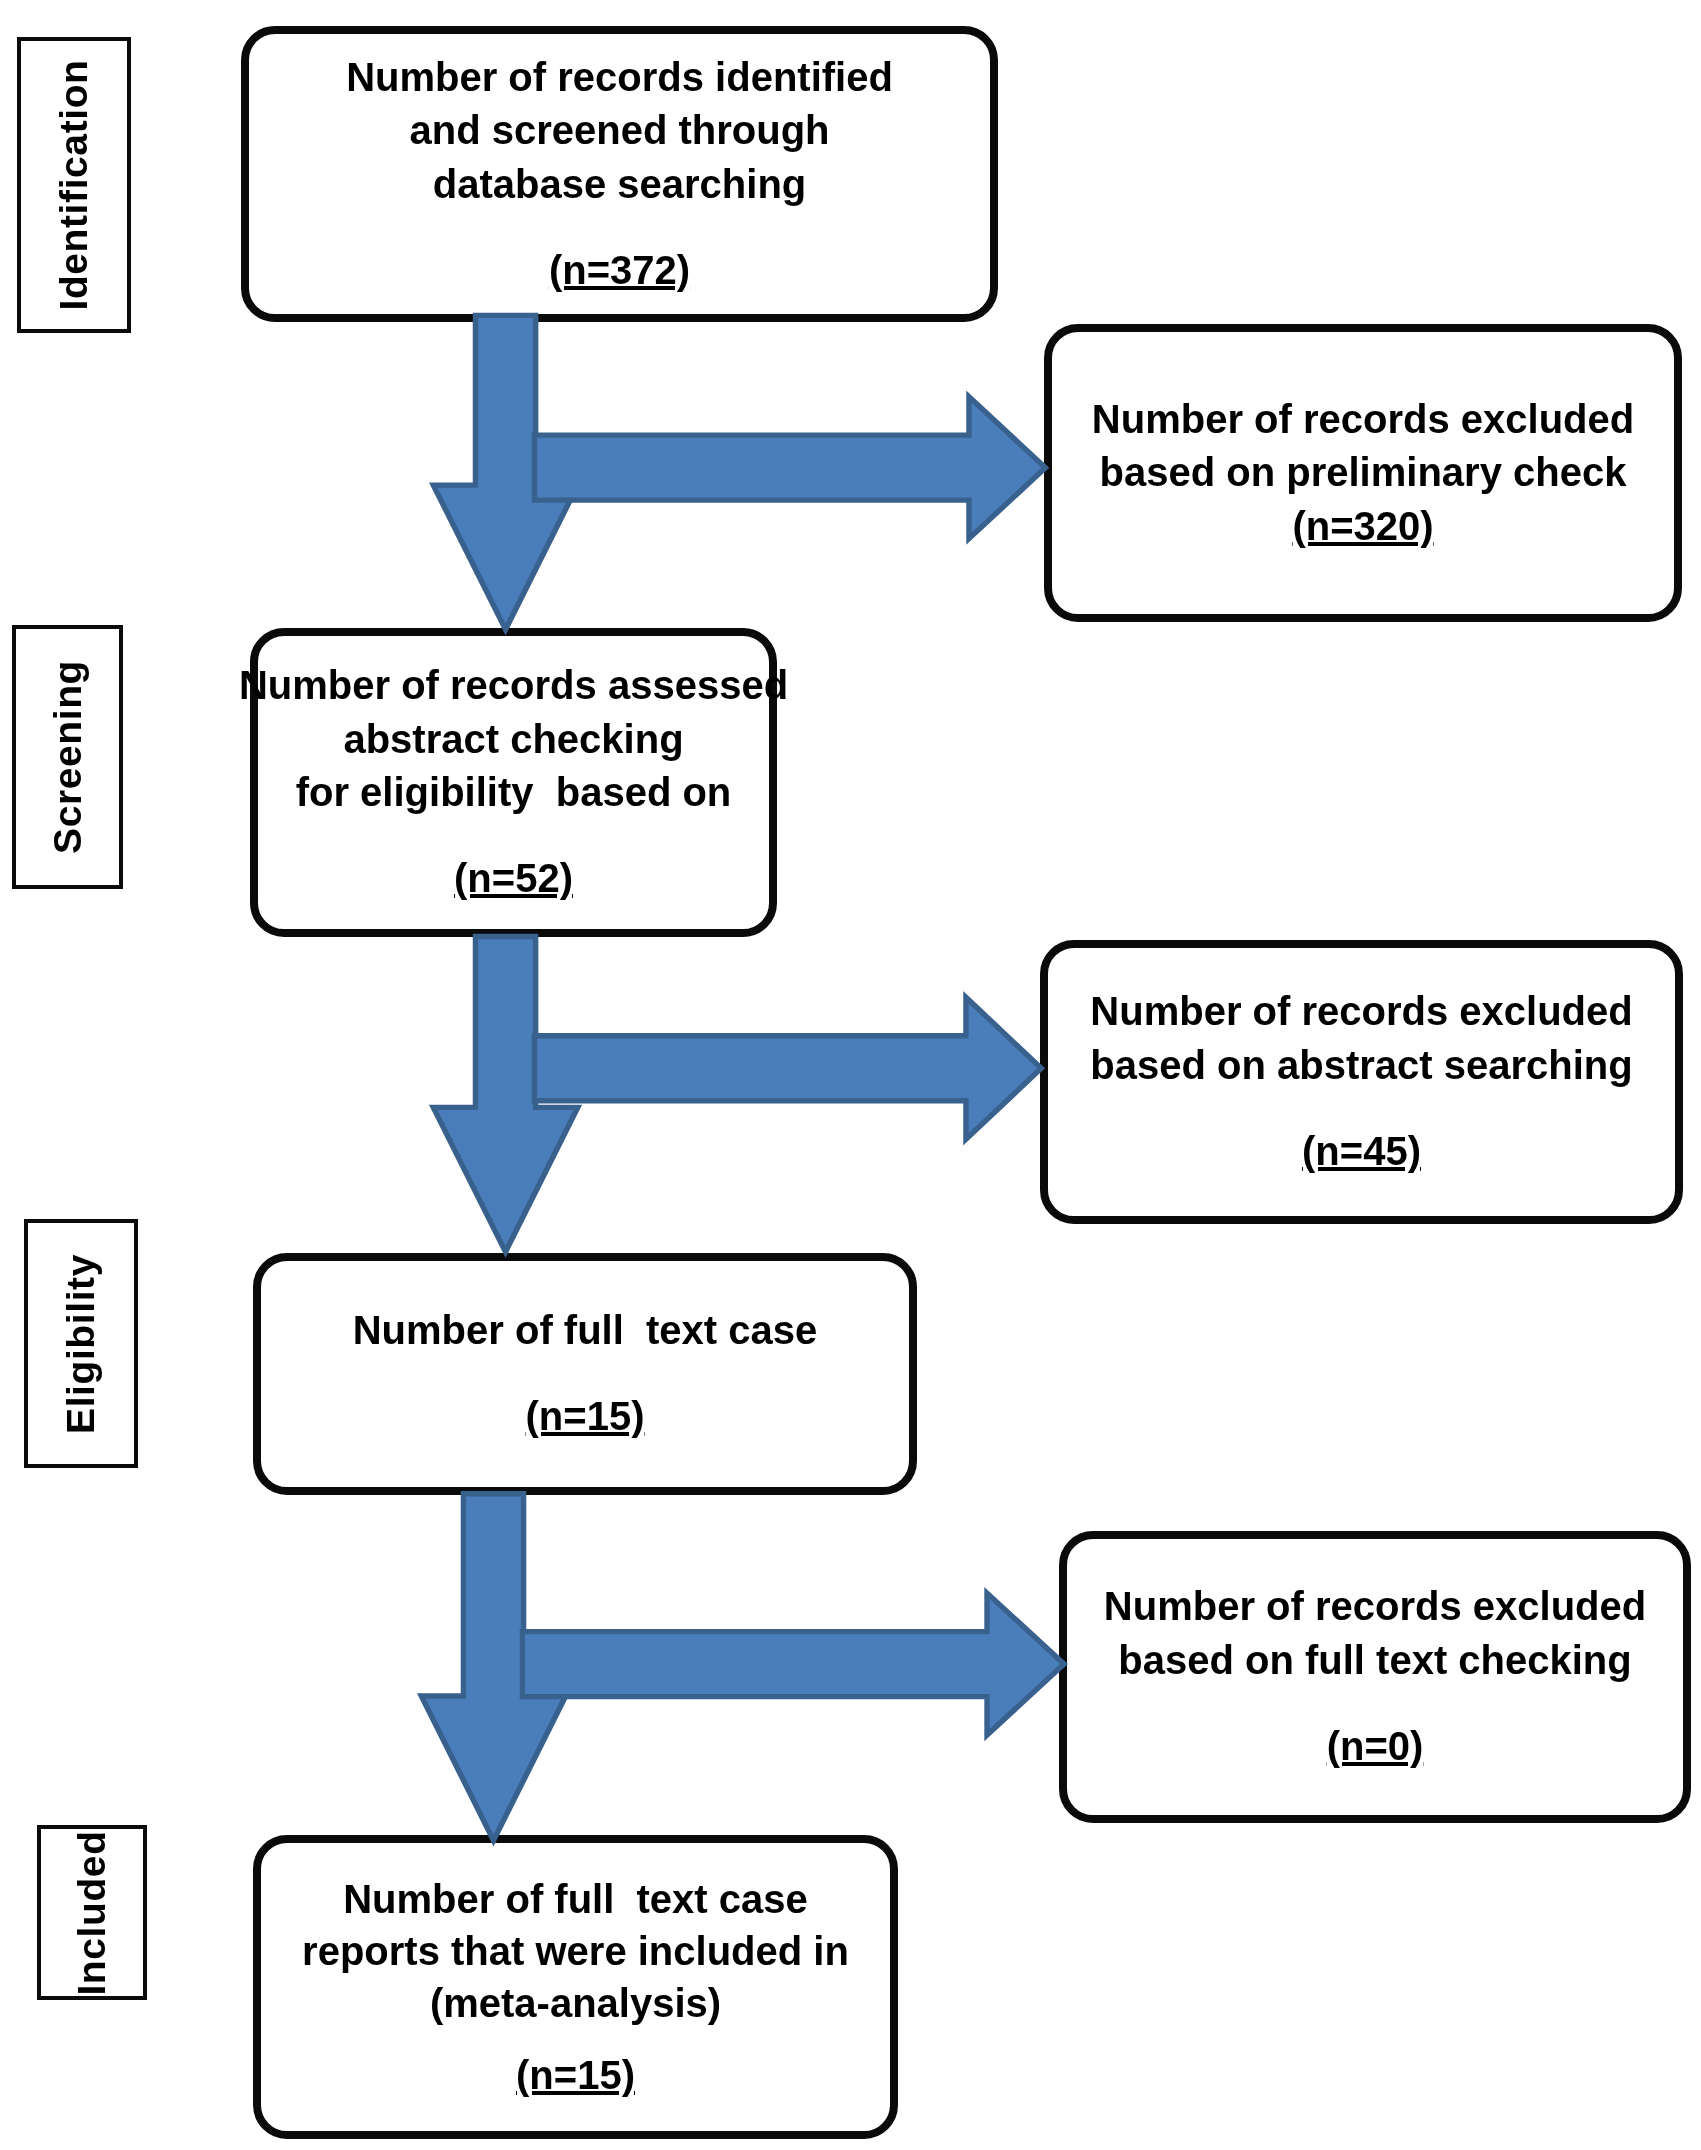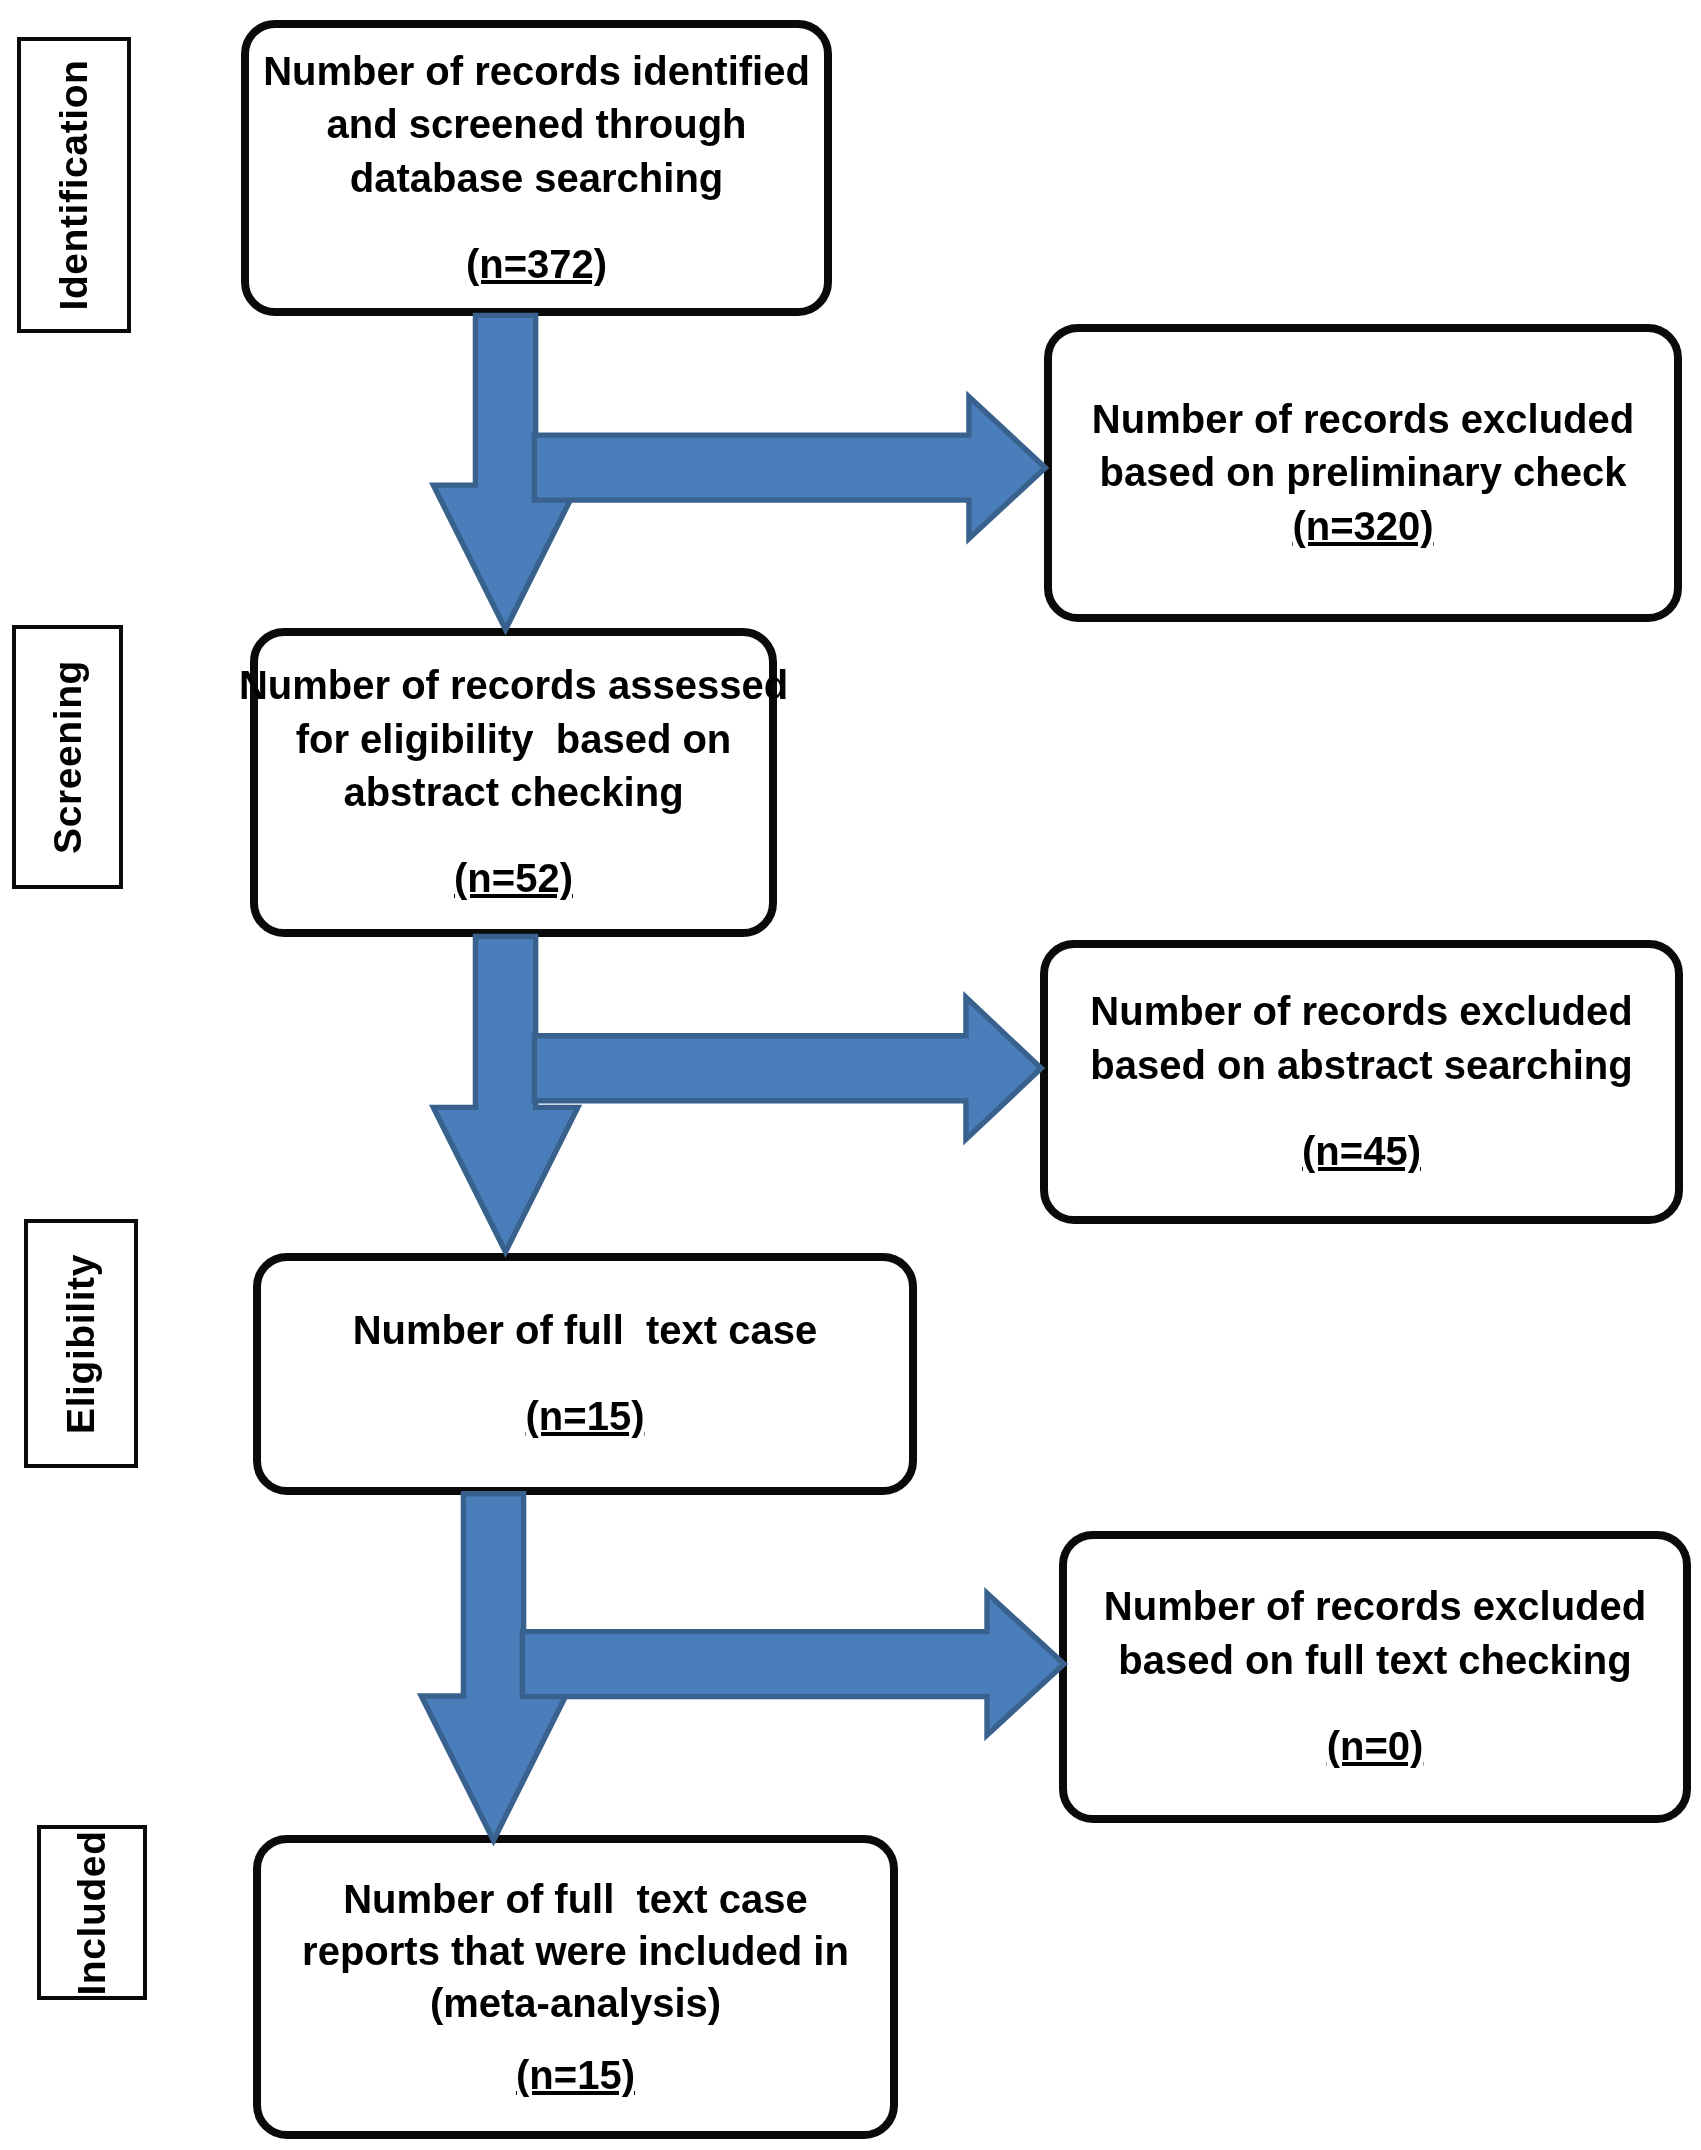--- a/index.html
+++ b/index.html
@@ -83,31 +83,31 @@
   <div class="vlabel" style="left:12px; top:625px; width:111px; height:264px">
     <span class="vtext">Screening</span>
   </div>
   <div class="vlabel" style="left:24px; top:1219px; width:114px; height:249px">
     <span class="vtext">Eligibility</span>
   </div>
   <div class="vlabel" style="left:37px; top:1825px; width:110px; height:175px">
     <span class="vtext">Included</span>
   </div>
 
-  <div class="box" style="left:241px; top:20px; width:591px; height:296px">
+  <div class="box" style="left:241px; top:26px; width:757px; height:296px">
     <span class="bline">Number of records identified</span>
     <span class="bline">and screened through</span>
     <span class="bline">database searching</span>
     <span class="bline count">(n=372)</span>
   </div>
 
   <div class="box" style="left:250px; top:628px; width:527px; height:309px">
     <span class="bline">Number of records assessed</span>
+    <span class="bline">abstract checking</span>
     <span class="bline">for eligibility  based on</span>
-    <span class="bline">abstract checking</span>
     <span class="bline count">(n=52)</span>
   </div>
 
   <div class="box" style="left:253px; top:1253px; width:664px; height:242px">
     <span class="bline">Number of full  text case</span>
     <span class="bline count">(n=15)</span>
   </div>
 
   <div class="box compact" style="left:253px; top:1835px; width:645px; height:304px">
     <span class="bline">Number of full  text case</span>

